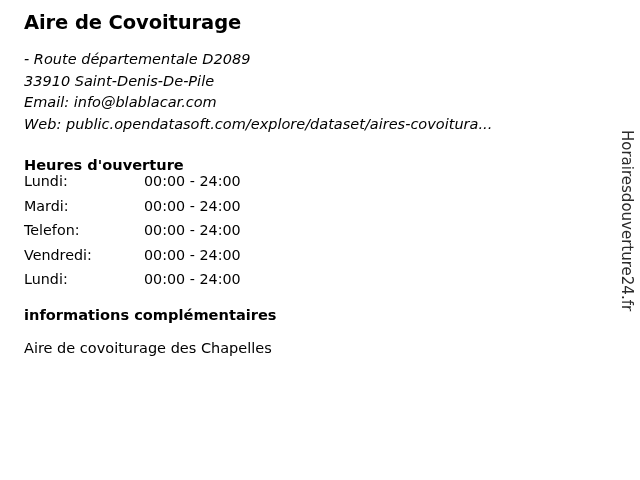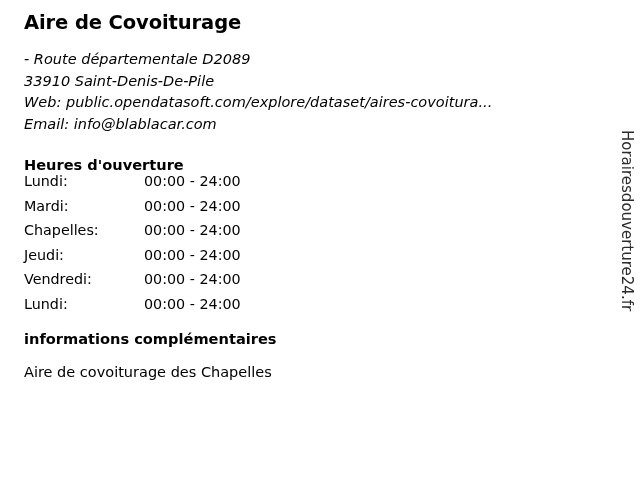--- a/index.html
+++ b/index.html
@@ -88,42 +88,38 @@
 
 <div class="page">
 
   <div class="content">
 
     <h1 class="title">Aire de Covoiturage</h1>
 
     <div class="addr-block">
       <div class="addr-line">- Route départementale D2089</div>
       <div class="addr-line">33910 Saint-Denis-De-Pile</div>
+      <div class="addr-line">Email: info@blablacar.com</div>
       <div class="addr-line">Web: public.opendatasoft.com/explore/dataset/aires-covoitura...</div>
-      <div class="addr-line">Email: info@blablacar.com</div>
     </div>
 
     <div class="section-head">Heures d'ouverture</div>
 
     <table class="hours">
       <tbody>
         <tr>
           <td class="day">Lundi:</td>
           <td class="time">00:00 - 24:00</td>
         </tr>
         <tr>
           <td class="day">Mardi:</td>
           <td class="time">00:00 - 24:00</td>
         </tr>
         <tr>
-          <td class="day">Chapelles:</td>
-          <td class="time">00:00 - 24:00</td>
-        </tr>
-        <tr>
-          <td class="day">Jeudi:</td>
+          <td class="day">Telefon:</td>
           <td class="time">00:00 - 24:00</td>
         </tr>
         <tr>
           <td class="day">Vendredi:</td>
           <td class="time">00:00 - 24:00</td>
         </tr>
         <tr>
           <td class="day">Lundi:</td>
           <td class="time">00:00 - 24:00</td>
         </tr>

